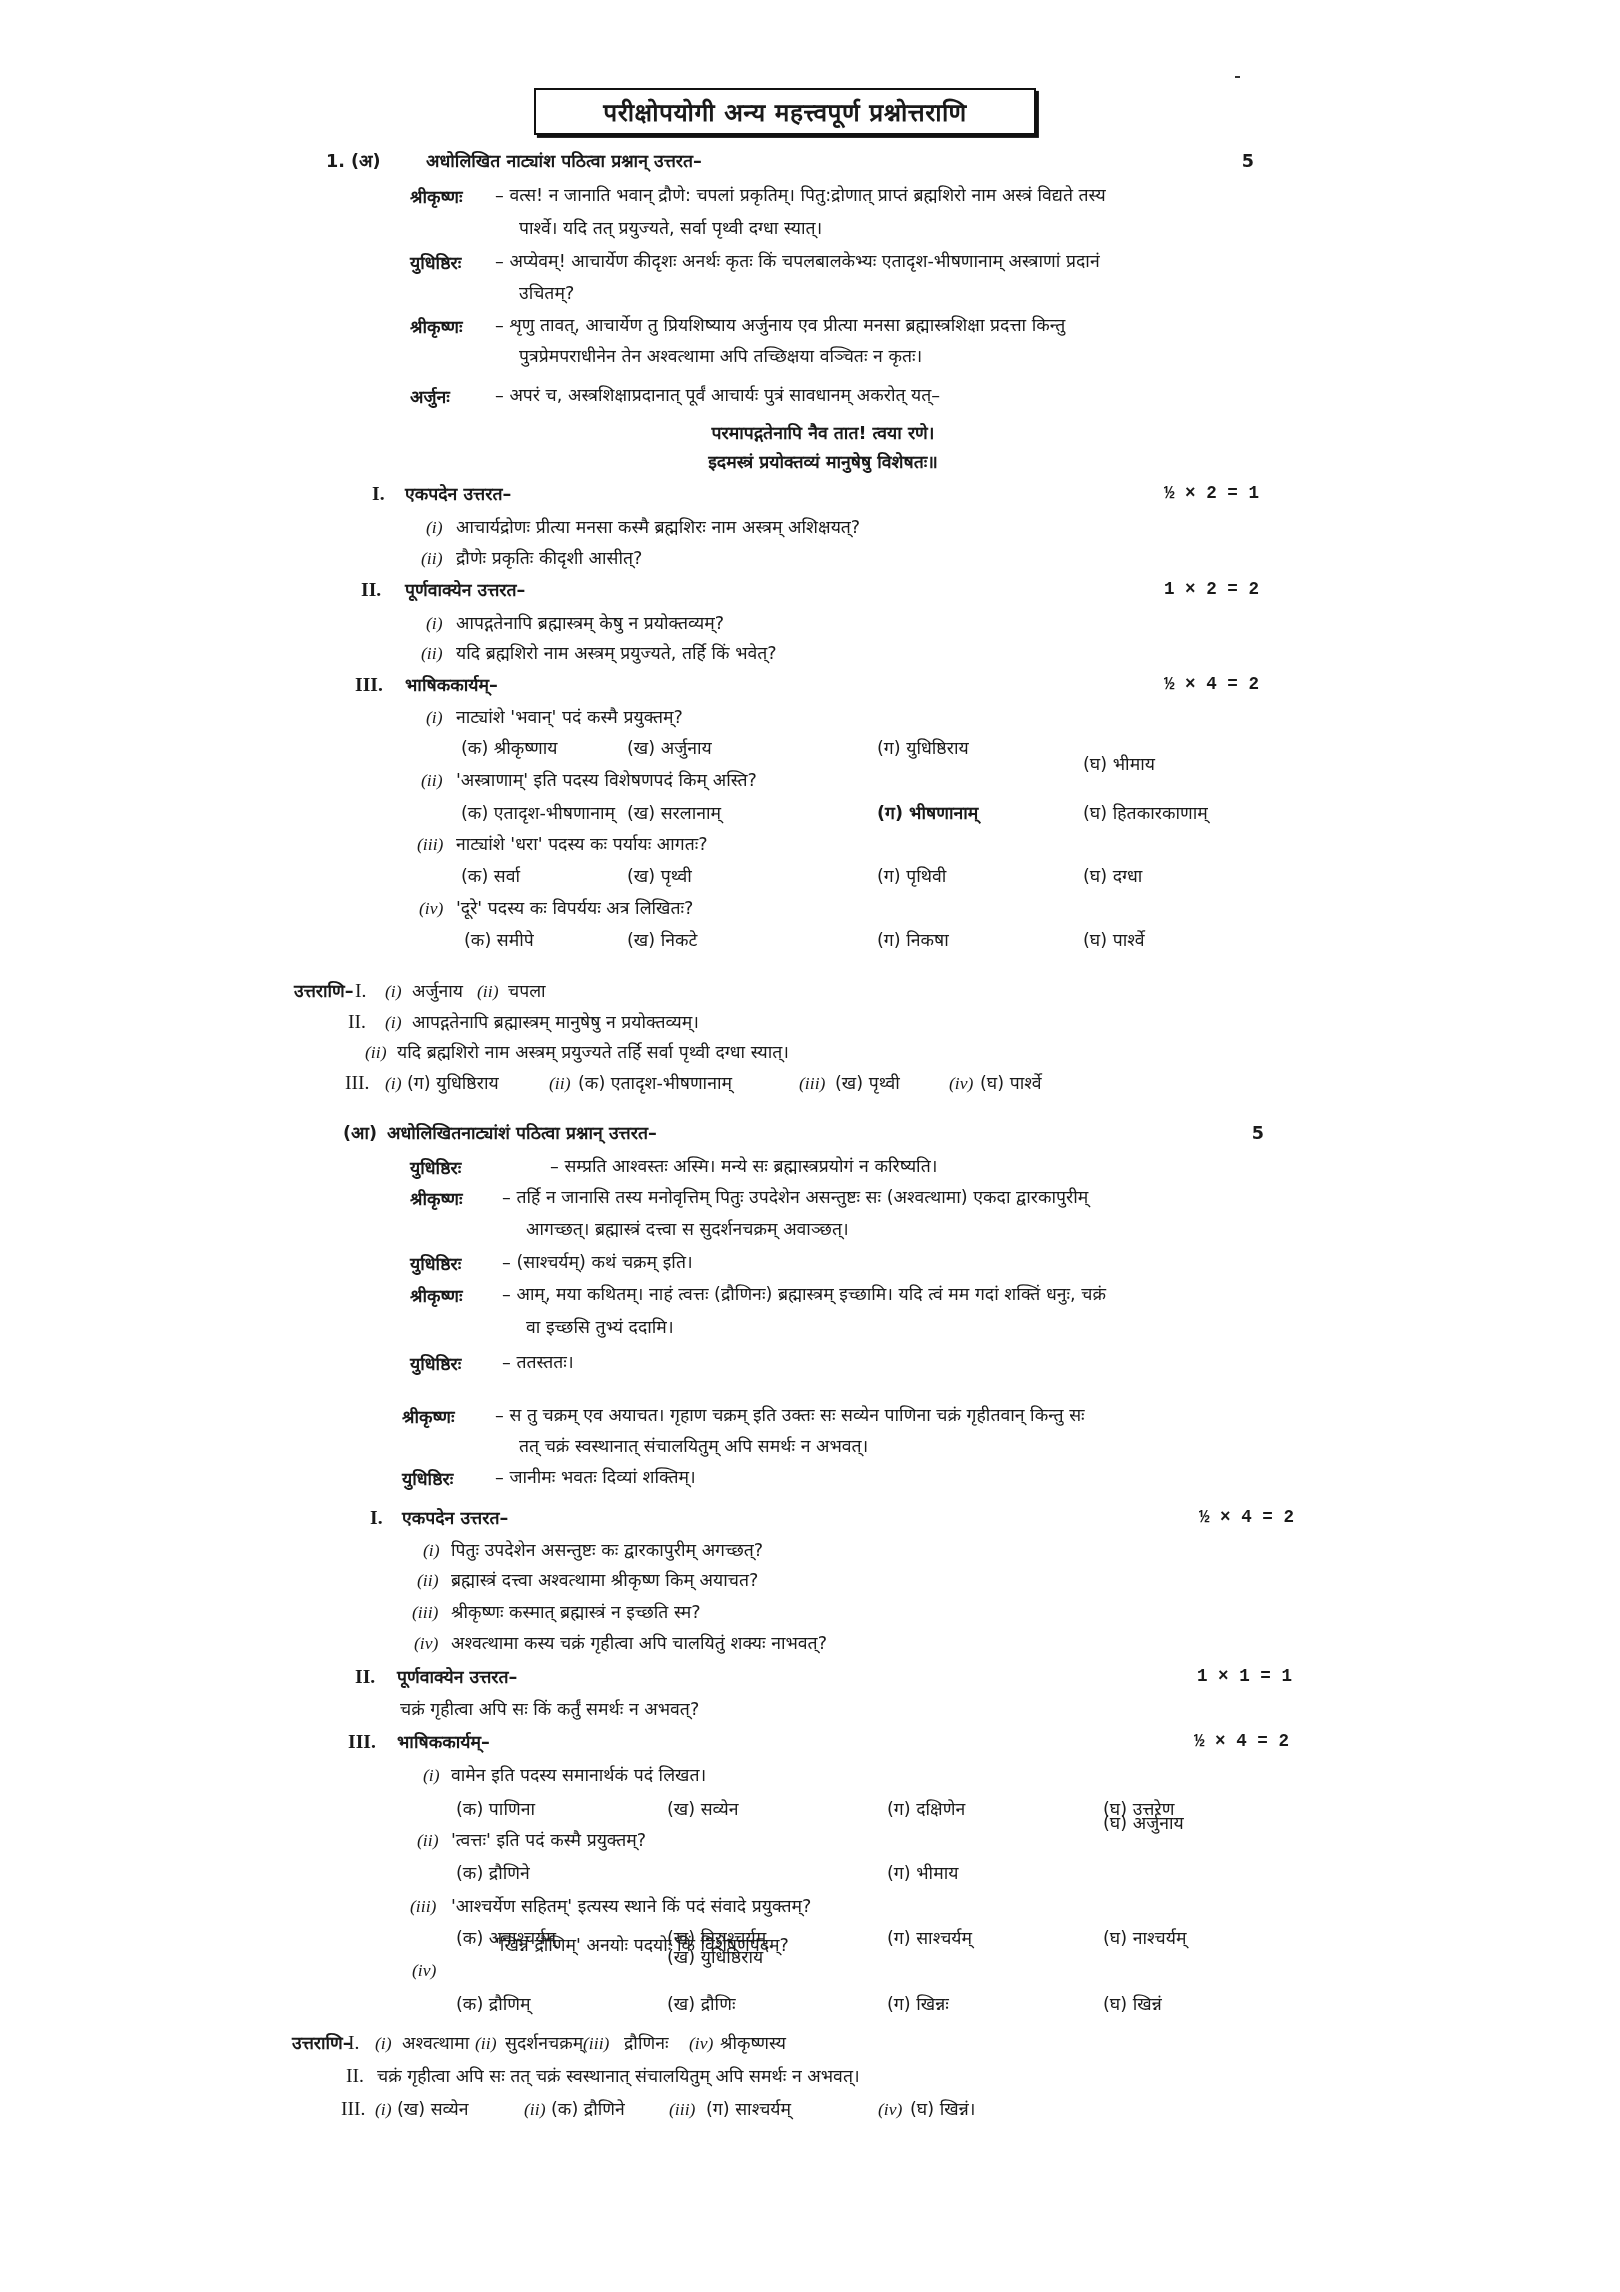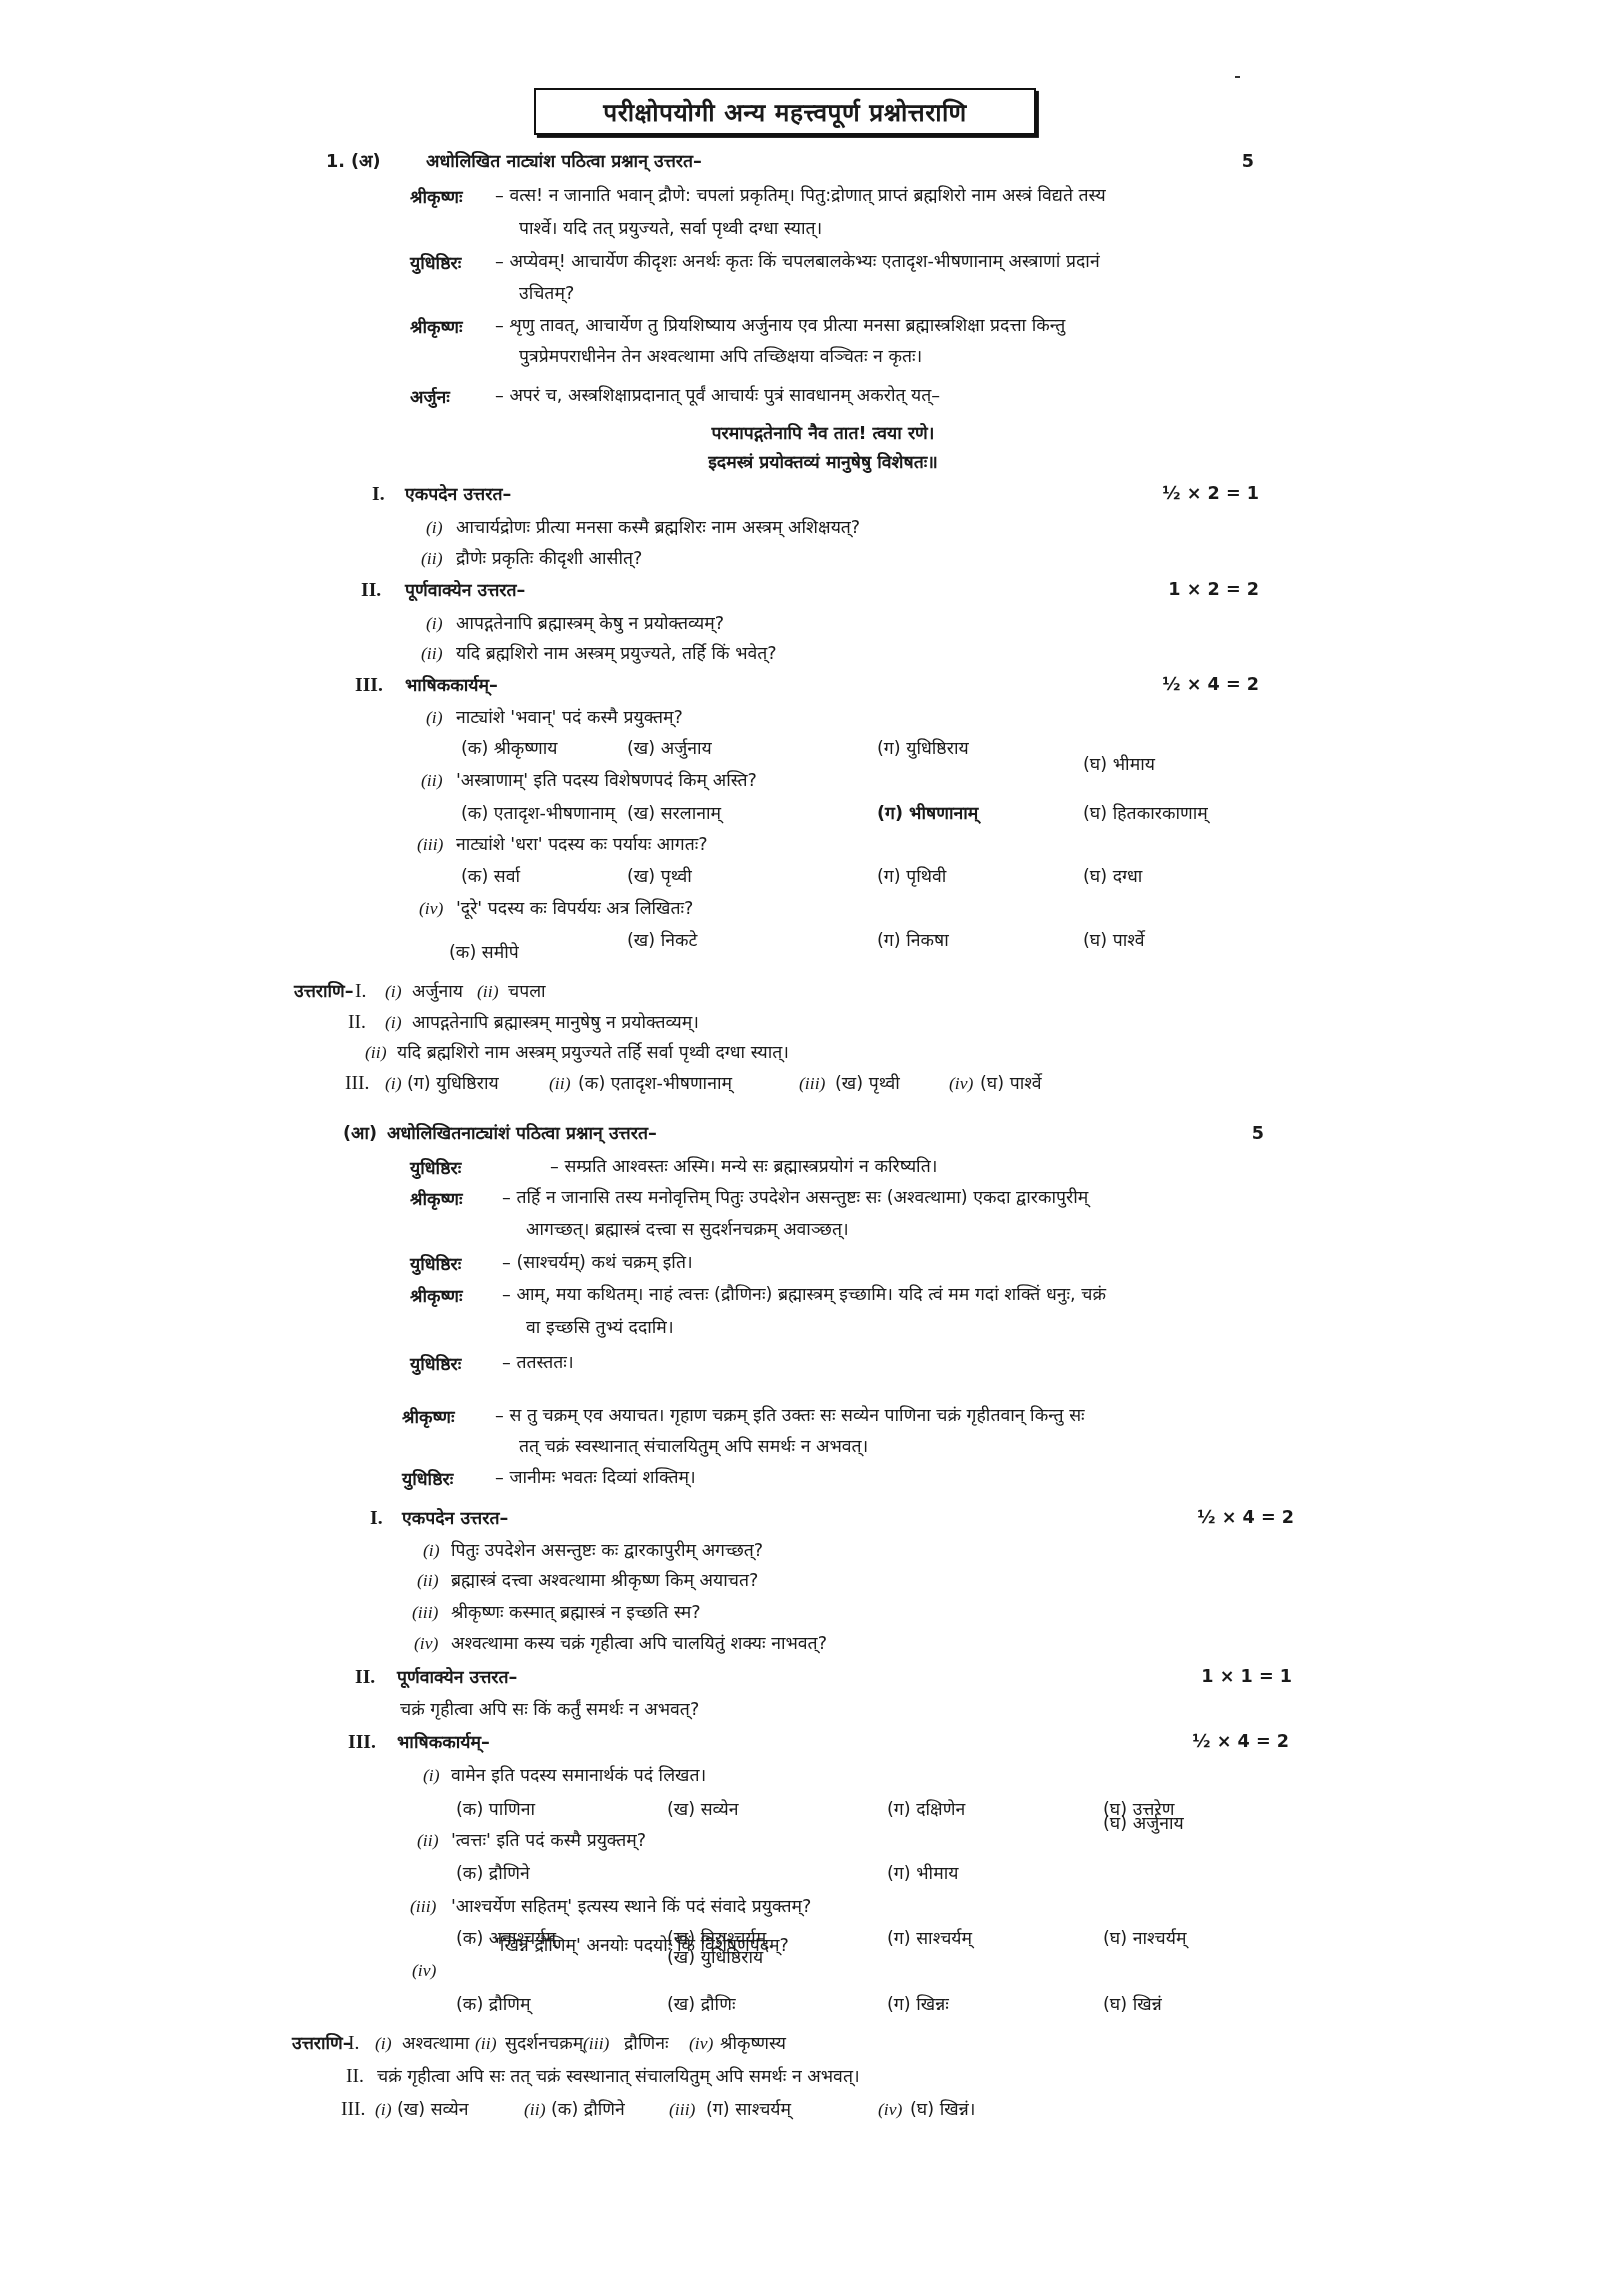--- a/index.html
+++ b/index.html
@@ -5,21 +5,21 @@
   html, body { margin:0; padding:0; background:#ffffff; }
   body { width:1620px; height:2293px; position:relative; overflow:hidden;
          font-family:"DejaVu Sans","Liberation Sans",sans-serif; color:#1a1a1a; }
   .abs { position:absolute; white-space:nowrap; }
   .txt { font-size:17.6px; line-height:23.5px; }
   .bold { font-weight:bold; }
   .title-box { position:absolute; left:534px; top:88px; width:498px; height:43px;
                border:2px solid #111; box-shadow: 2.9px 2.9px 0 #111; background:#fff;
                display:flex; align-items:center; justify-content:center; }
   .title-box span { font-size:24.5px; font-weight:bold; letter-spacing:0.5px; }
-  .mark { font-size:17.6px; font-weight:bold; text-align:right; width:137px; }
+  .mark { font-size:17.6px; font-weight:bold; text-align:right; width:137px;font-family:Liberation Mono, monospace; }
   .roman { font-family:"Liberation Serif","DejaVu Serif",serif; font-weight:bold; font-size:19.6px; }
   .ital { font-style:italic; font-family:"Liberation Serif","DejaVu Serif",serif; }
   .speaker { font-weight:bold; font-size:17.6px; }
   .verse { font-weight:bold; font-size:17.6px; text-align:center; width:490px; }
   .speck { position:absolute; left:1235px; top:76px; width:4.9px; height:2px; background:#333; }
 </style>
 </head>
 <body>
 
 <div class="speck"></div>
@@ -86,21 +86,21 @@
 
 <div class="abs txt ital" style="left:417px;top:833px;">(iii)</div>
 <div class="abs txt" style="left:456px;top:833px;">नाट्यांशे 'धरा' पदस्य कः पर्यायः आगतः?</div>
 <div class="abs txt" style="left:461px;top:865px;">(क) सर्वा</div>
 <div class="abs txt" style="left:627px;top:865px;">(ख) पृथ्वी</div>
 <div class="abs txt" style="left:877px;top:865px;">(ग) पृथिवी</div>
 <div class="abs txt" style="left:1083px;top:865px;">(घ) दग्धा</div>
 
 <div class="abs txt ital" style="left:419px;top:897px;">(iv)</div>
 <div class="abs txt" style="left:456px;top:897px;">'दूरे' पदस्य कः विपर्ययः अत्र लिखितः?</div>
-<div class="abs txt" style="left:449px;top:929px;margin-top:12px;">(क) समीपे</div>
+<div class="abs txt" style="left:464px;top:929px;">(क) समीपे</div>
 <div class="abs txt" style="left:627px;top:929px;">(ख) निकटे</div>
 <div class="abs txt" style="left:877px;top:929px;">(ग) निकषा</div>
 <div class="abs txt" style="left:1083px;top:929px;">(घ) पार्श्वे</div>
 
 <div class="abs txt bold" style="left:294px;top:980px;">उत्तराणि–</div>
 <div class="abs roman" style="left:355px;top:980px;font-weight:normal;">I.</div>
 <div class="abs txt ital" style="left:385px;top:980px;">(i)</div>
 <div class="abs txt" style="left:412px;top:980px;">अर्जुनाय</div>
 <div class="abs txt ital" style="left:477px;top:980px;">(ii)</div>
 <div class="abs txt" style="left:508px;top:980px;">चपला</div>

